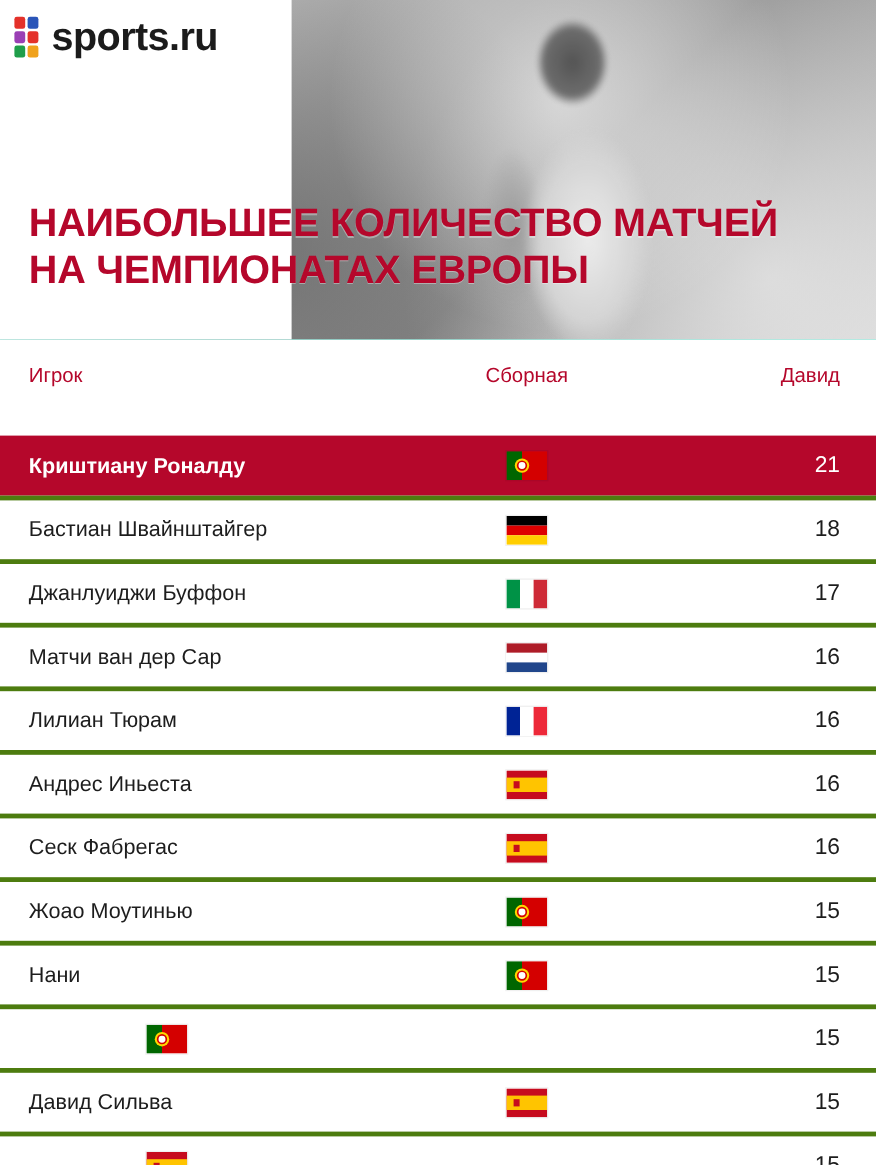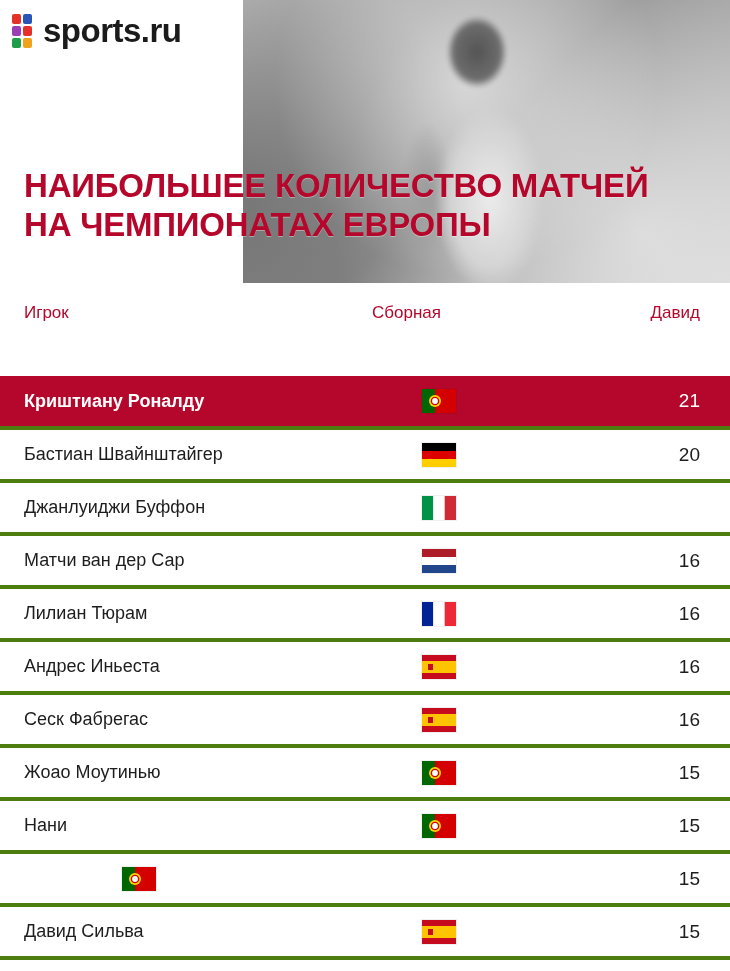--- a/index.html
+++ b/index.html
@@ -102,39 +102,38 @@
   .headline .ln { display: block; white-space: nowrap; }
 
   
   .table-head {
     display: flex;
     align-items: center;
     height: 60px;
     padding: 0 18px 0 24px;
     color: #b5072b;
     font-size: 17px;
-    gap: 48px;
   }
   .col-player { width: 300px; }
-  .col-flag   { width: 230px; text-align: left; }
+  .col-flag   { width: 230px; text-align: center; }
   .col-num    { flex: 1; text-align: right; padding-right: 12px; }
 
   .rows { padding: 0; }
 
   .row {
     display: flex;
     align-items: center;
     height: 49px;
     padding: 0 18px 0 24px;
     border-top: 4px solid #4d7c0f;
     font-size: 18px;
     color: #1d1d1d;
     position: relative;
   }
-  .row:first-child { border-top: none; margin-top: 13px; }
+  .row:first-child { border-top: none; }
   .row.highlight {
     background: #b5072b;
     color: #ffffff;
     font-weight: bold;
     border-top: none;
     height: 50px;
   }
   .row.highlight .num { font-weight: normal; }
   .row .name { width: 300px; }
   .row .flagcell { width: 230px; display: flex; justify-content: center; align-items: center; }
@@ -196,31 +195,32 @@
     </div>
     <div class="row">
       <div class="name">Бастиан Швайнштайгер</div>
       <div class="flagcell">
         <svg class="flag" viewBox="0 0 34 24">
           <rect width="34" height="8" fill="#000000"></rect>
           <rect y="8" width="34" height="8" fill="#dd0000"></rect>
           <rect y="16" width="34" height="8" fill="#ffce00"></rect>
         </svg>
       </div>
-      <div class="num">20</div>
+      <div class="num">18</div>
     </div>
     <div class="row">
       <div class="name">Джанлуиджи Буффон</div>
       <div class="flagcell">
         <svg class="flag" viewBox="0 0 34 24">
           <rect width="11.33" height="24" fill="#009246"></rect>
           <rect x="11.33" width="11.34" height="24" fill="#ffffff"></rect>
           <rect x="22.67" width="11.33" height="24" fill="#ce2b37"></rect>
         </svg>
       </div>
+      <div class="num">17</div>
     </div>
     <div class="row">
       <div class="name">Матчи ван дер Сар</div>
       <div class="flagcell">
         <svg class="flag" viewBox="0 0 34 24">
           <rect width="34" height="8" fill="#ae1c28"></rect>
           <rect y="8" width="34" height="8" fill="#ffffff"></rect>
           <rect y="16" width="34" height="8" fill="#21468b"></rect>
         </svg>
       </div>

